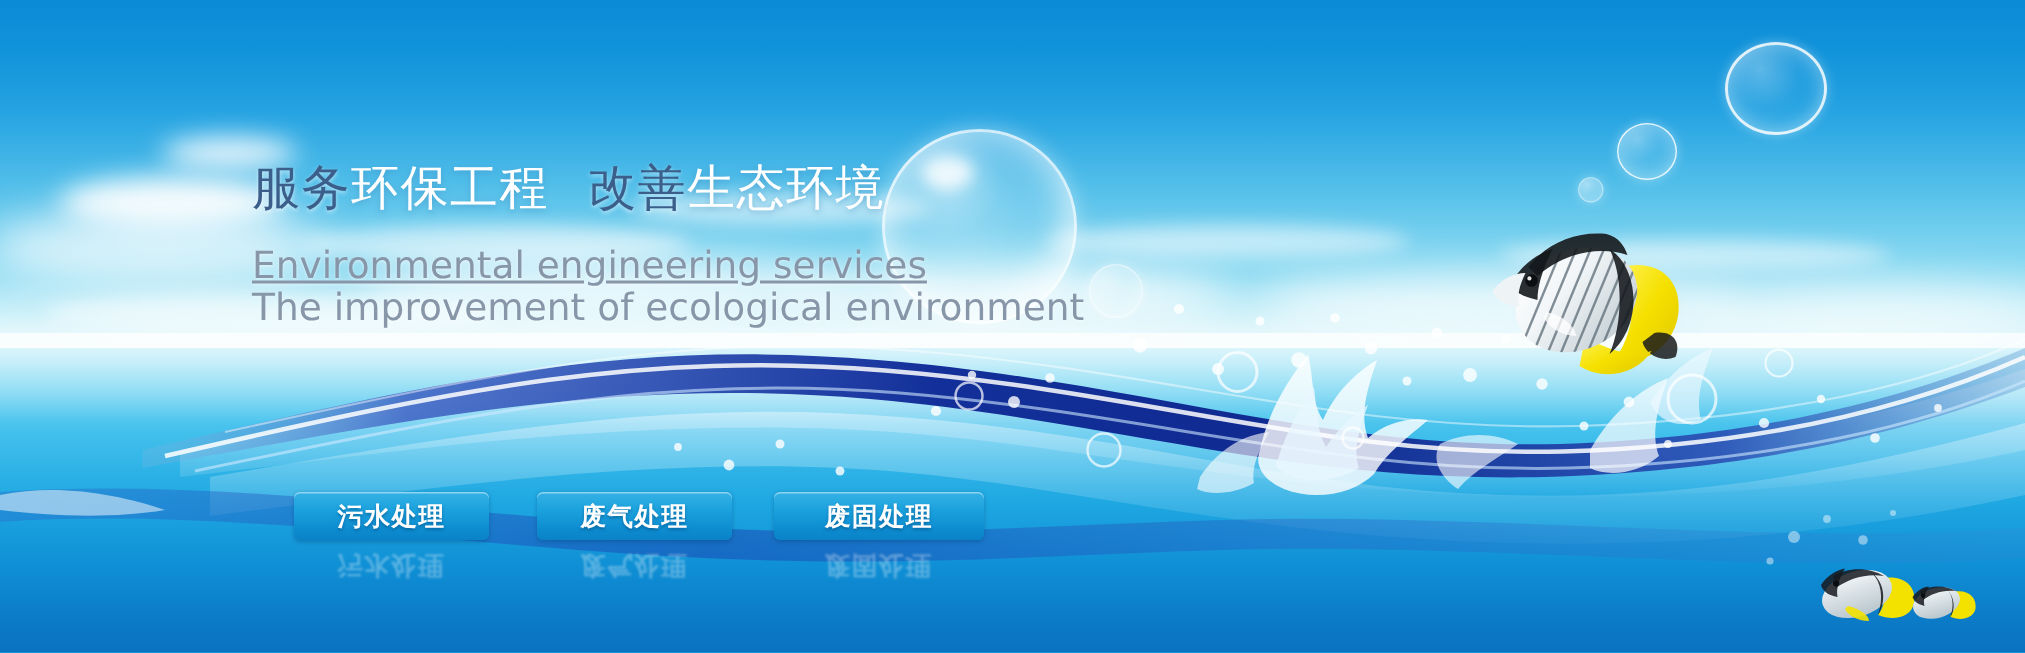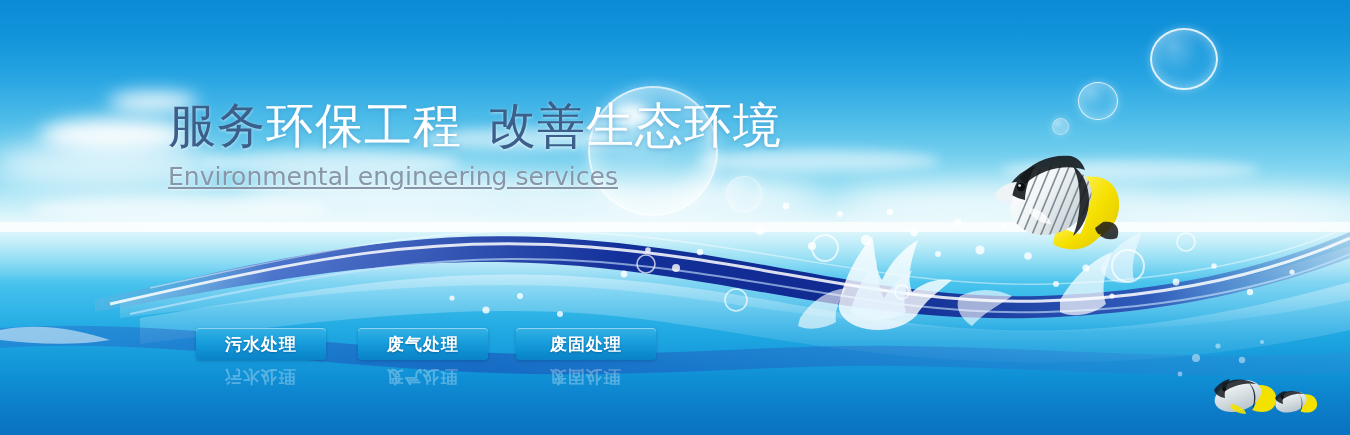--- a/index.html
+++ b/index.html
@@ -71,21 +71,21 @@
   }
   .hero-bubble::after{
     content:"";position:absolute;left:20%;top:13%;
     width:34px;height:22px;border-radius:50%;
     background:rgba(255,255,255,.80);filter:blur(5px);
   }
 
   
   .headline{
     position:absolute;left:168px;top:99px;
-    font-size:48px;line-height:52px;letter-spacing:1px;
+    font-size:32px;line-height:52px;letter-spacing:1px;
     font-weight:500;white-space:nowrap;
     font-family:"DejaVu Sans","Liberation Sans",sans-serif;
   }
   .headline .dark{color:#3b5f8a;text-shadow:0 1px 3px rgba(255,255,255,.55);}
   .headline .light{color:#ffffff;text-shadow:0 1px 4px rgba(70,140,190,.55);}
   .headline .gap{display:inline-block;width:26px;}
 
   .sub{
     position:absolute;left:168px;
     font-size:25px;line-height:30px;white-space:nowrap;
@@ -158,20 +158,21 @@
   <div class="bub thin faint" style="left:1052px;top:118px;width:15px;height:15px;"></div>
   <div class="bub thin faint" style="left:726px;top:176px;width:34px;height:34px;"></div>
 
   <div class="hero-bubble"></div>
 
   <div class="headline">
     <span class="dark">服务</span><span class="light">环保工程</span><span class="gap"></span><span class="dark">改善</span><span class="light">生态环境</span>
   </div>
 
   <div class="sub sub1">Environmental engineering services</div>
+  <div class="sub sub2">The improvement of ecological environment</div>
 
   <div class="wave-wrap">
     <svg width="1350" height="435" viewBox="0 0 1350 435" style="display:block">
       <defs>
         <linearGradient id="navy" x1="0" y1="0" x2="1" y2="0">
           <stop offset="0%" stop-color="#7fb8e0" stop-opacity=".25"></stop>
           <stop offset="14%" stop-color="#3f63c4" stop-opacity=".85"></stop>
           <stop offset="42%" stop-color="#13309a"></stop>
           <stop offset="62%" stop-color="#0f2a90"></stop>
           <stop offset="84%" stop-color="#2a4fb4" stop-opacity=".9"></stop>

